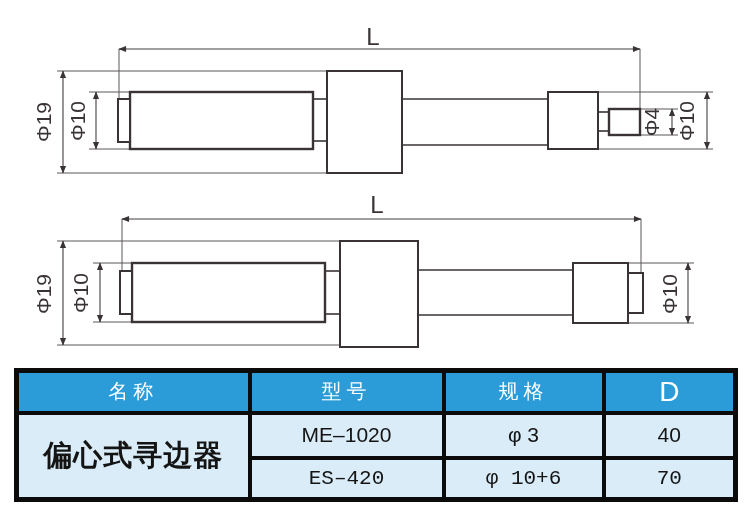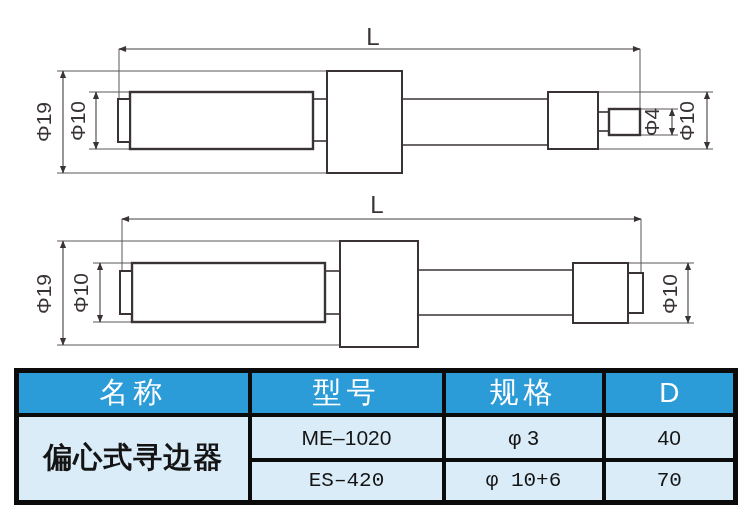--- a/index.html
+++ b/index.html
@@ -13,21 +13,21 @@
   .sw25{stroke-width:2.4px;}
   .thin{stroke:#5c565a;stroke-width:1px;fill:none;}
   .dim{stroke:#443e42;stroke-width:1.1px;fill:none;}
   .dimtext{fill:#3a3335;font-size:21px;font-family:"Liberation Sans",sans-serif;}
   .ltext{fill:#3a3335;font-size:24px;font-family:"Liberation Sans",sans-serif;}
 
   
   #spec-table{position:absolute;left:14px;top:368px;border-collapse:collapse;table-layout:fixed;
               width:719px;height:129px;background:#ffffff;border:5px solid #0b0b0b;}
   #spec-table th,#spec-table td{border:4px solid #0b0b0b;text-align:center;vertical-align:middle;padding:0;overflow:hidden;}
-  #spec-table th{background:#2b9cd8;color:#ffffff;font-size:29px;font-weight:normal;letter-spacing:5px;}
+  #spec-table th{background:#2b9cd8;color:#ffffff;font-size:20px;font-weight:normal;letter-spacing:5px;}
   #spec-table th.d-col{letter-spacing:0;font-size:28px;}
   #spec-table td{background:#d9ecf8;color:#141414;font-size:21px;}
   #spec-table td.name-cell{font-weight:bold;font-size:29px;letter-spacing:1px;}
   .col-name{width:233px;}.col-model{width:194px;}.col-spec{width:160px;}.col-d{width:132px;}
   tr.hrow{height:42px;}tr.r1{height:45px;}tr.r2{height:42px;font-family:Liberation Mono, monospace;}
 </style>
 </head>
 <body>
 
 <div id="stage">

